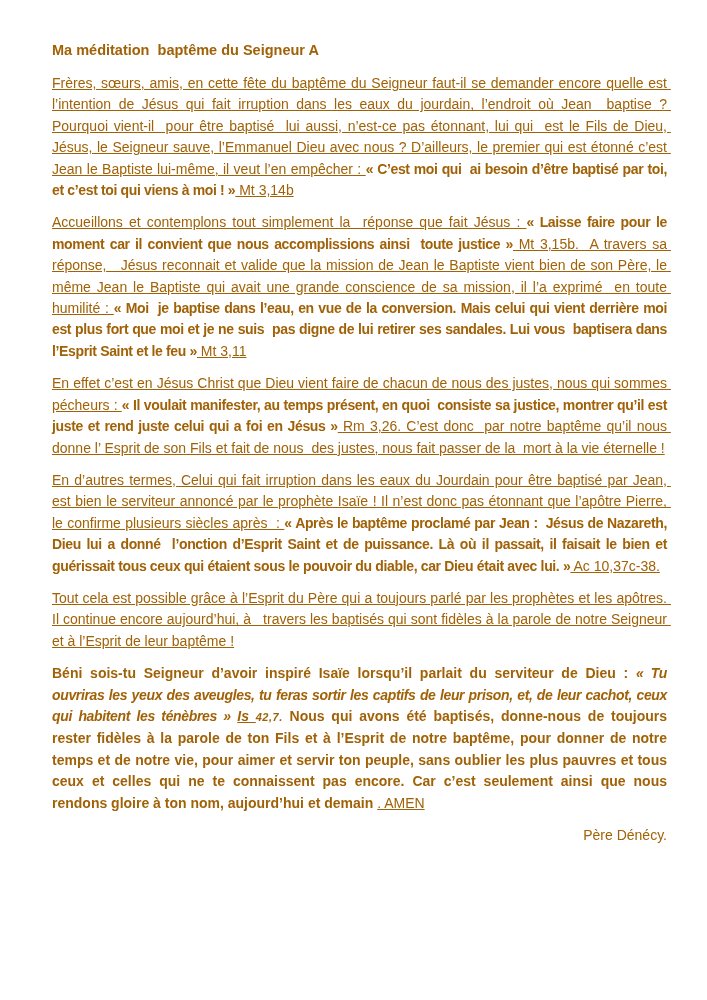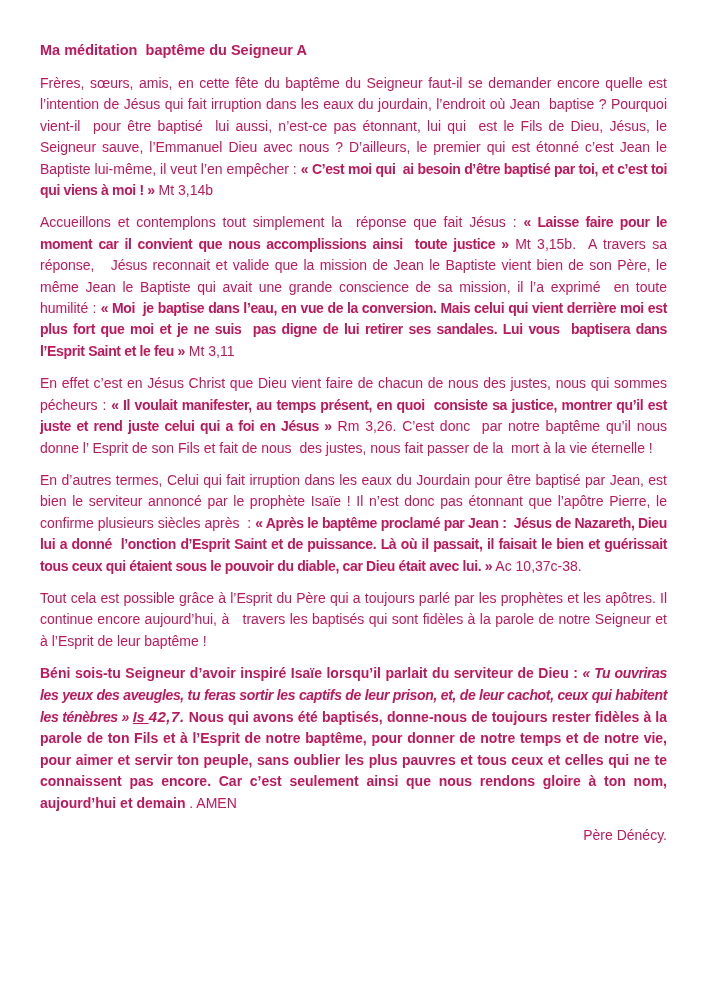--- a/index.html
+++ b/index.html
@@ -6,66 +6,66 @@
     margin: 0;
     padding: 0;
     background: #ffffff;
   }
   .page {
     position: relative;
     width: 707px;
     height: 1000px;
     box-sizing: border-box;
     background: #ffffff;
-    padding: 40px 40px 0 40px;
+    padding: 40px 40px 0 52px;
     overflow: hidden;
     font-family: "Liberation Sans", sans-serif;
-    color: #be185d;
+    color: #a16207;
   }
   .doc-title {
     font-size: 14.5px;
     font-weight: 700;
     line-height: 21px;
     margin: 0 0 12px 0;
     white-space: pre-wrap;
   }
   .para {
     font-size: 14px;
     line-height: 21.4px;
     margin: 0 0 11px 0;
     text-align: justify;
     white-space: pre-wrap;
   }
   .para.signature {
     text-align: right;
     margin-top: 2px;
   }
   
-  .run-regular { font-weight: 400; }
+  .run-regular { font-weight: 400; text-decoration: underline; }
   .run-bold { font-weight: 700; }
   .run-quote {
     font-weight: 700;
     font-stretch: condensed;
     letter-spacing: -0.35px;
   }
   .run-quote-italic {
     font-weight: 700;
     font-style: italic;
     font-stretch: condensed;
     letter-spacing: -0.35px;
   }
   .run-bold-italic {
     font-weight: 700;
     font-style: italic;
     text-decoration: underline;
   }
   .run-ref-small {
     font-weight: 700;
     font-style: italic;
-    font-size: 15px;
+    font-size: 11px;
     letter-spacing: 0.5px;
   }
 </style>
 </head>
 <body>
 
 <div class="page">
   <h1 class="doc-title">Ma méditation  baptême du Seigneur A</h1>
 
   <div>

